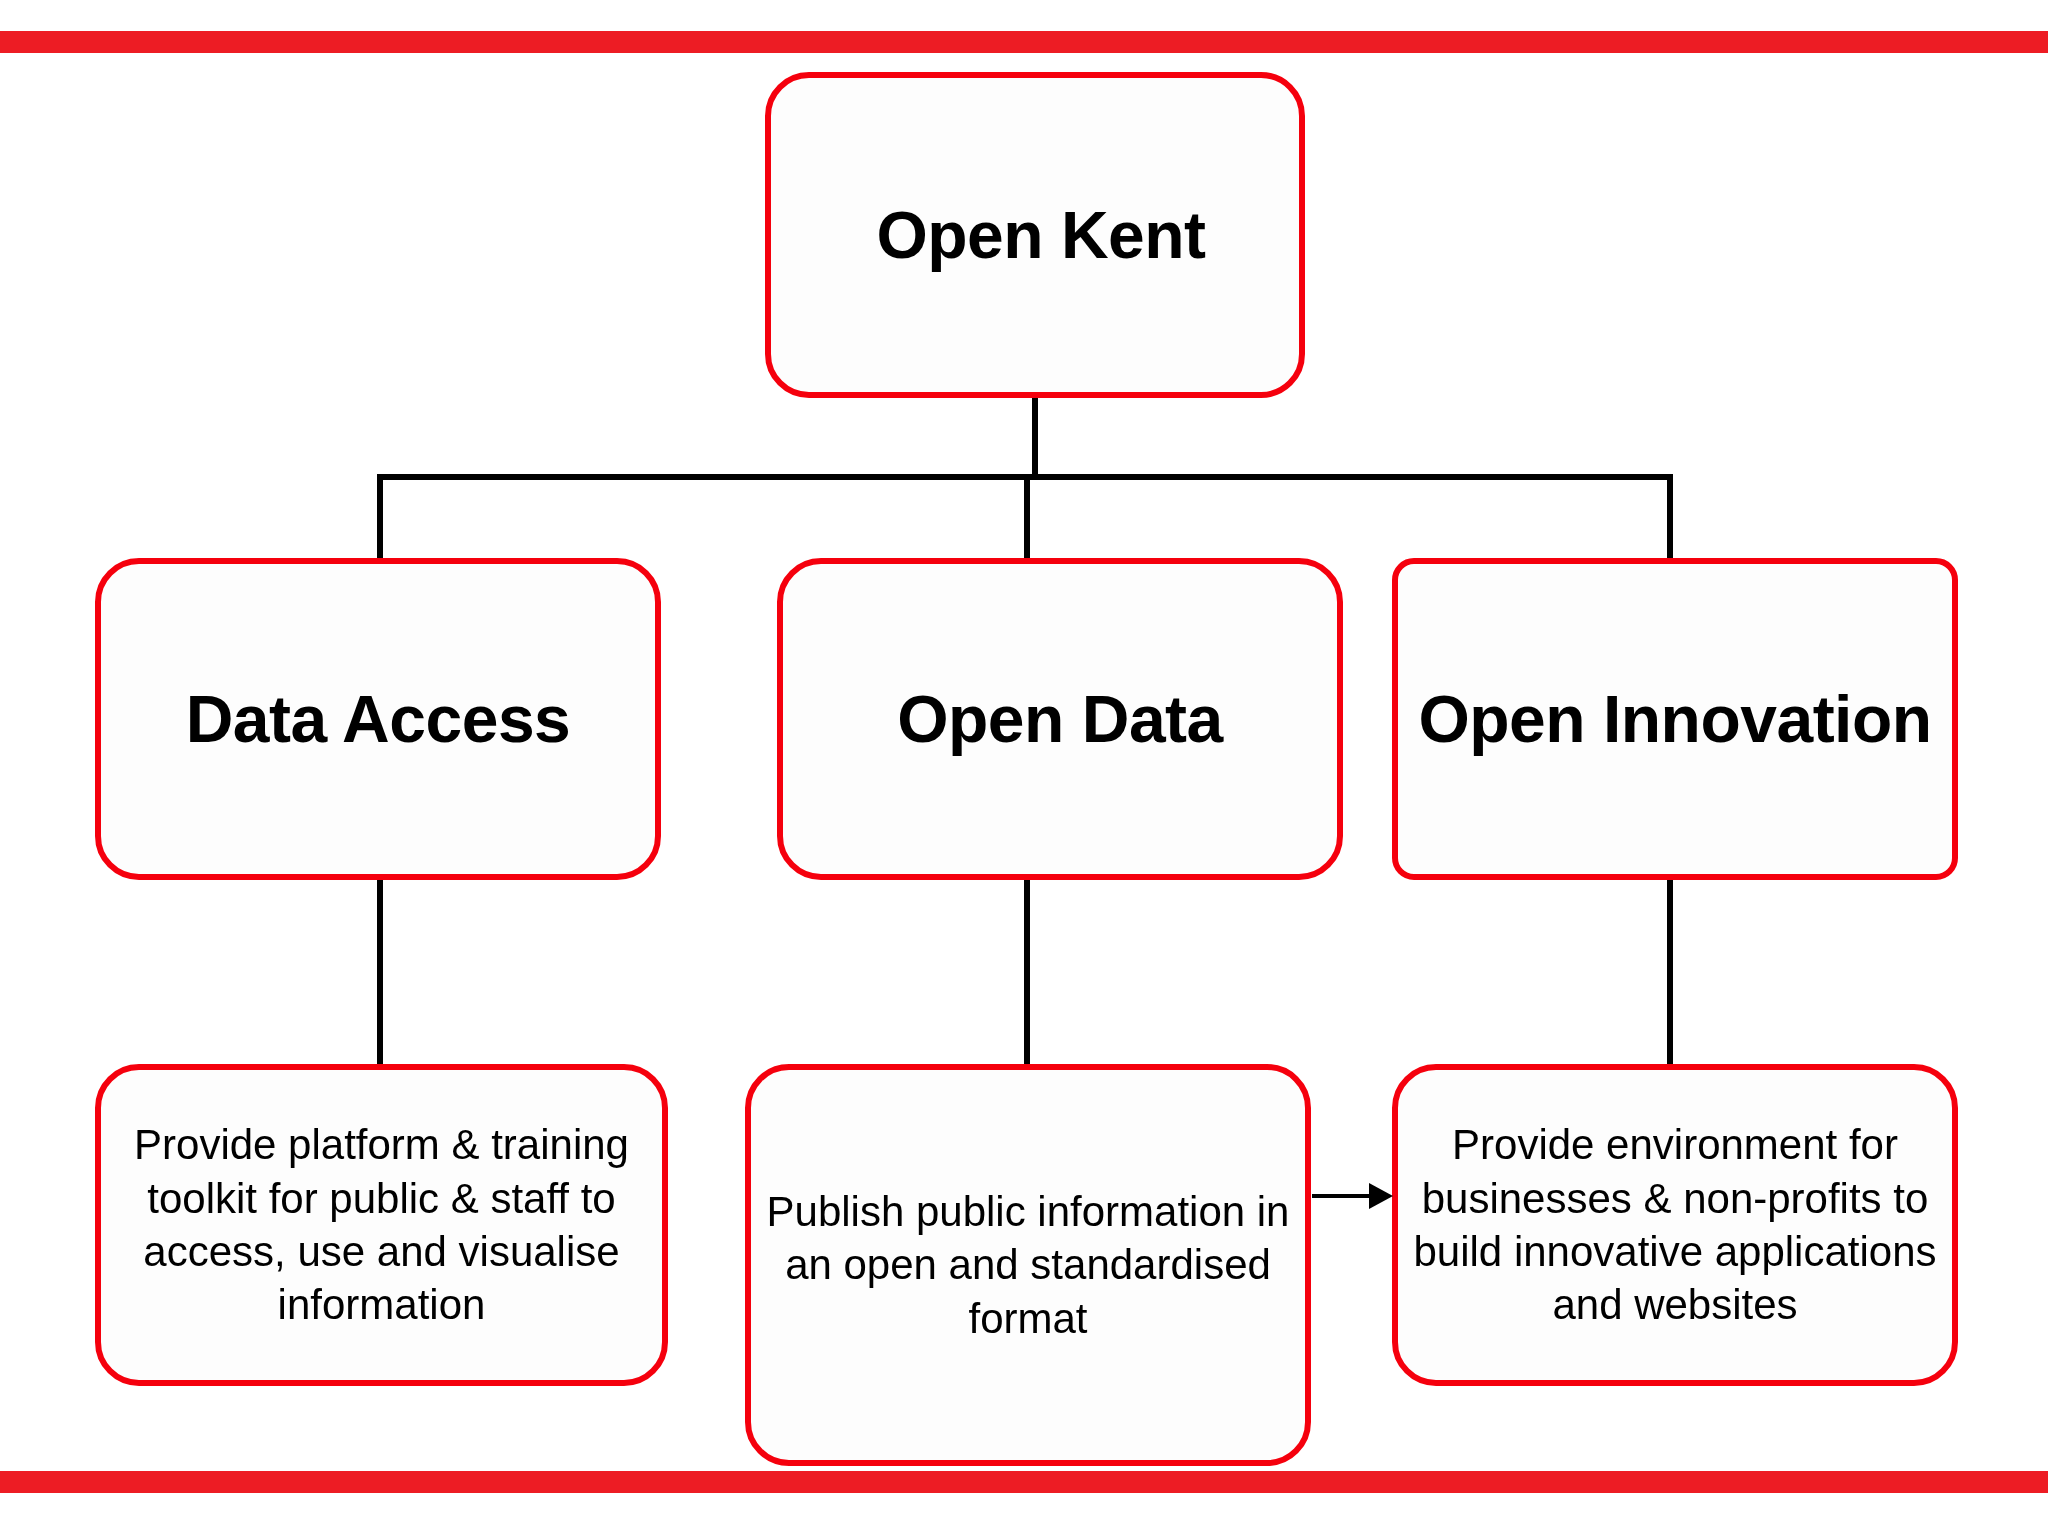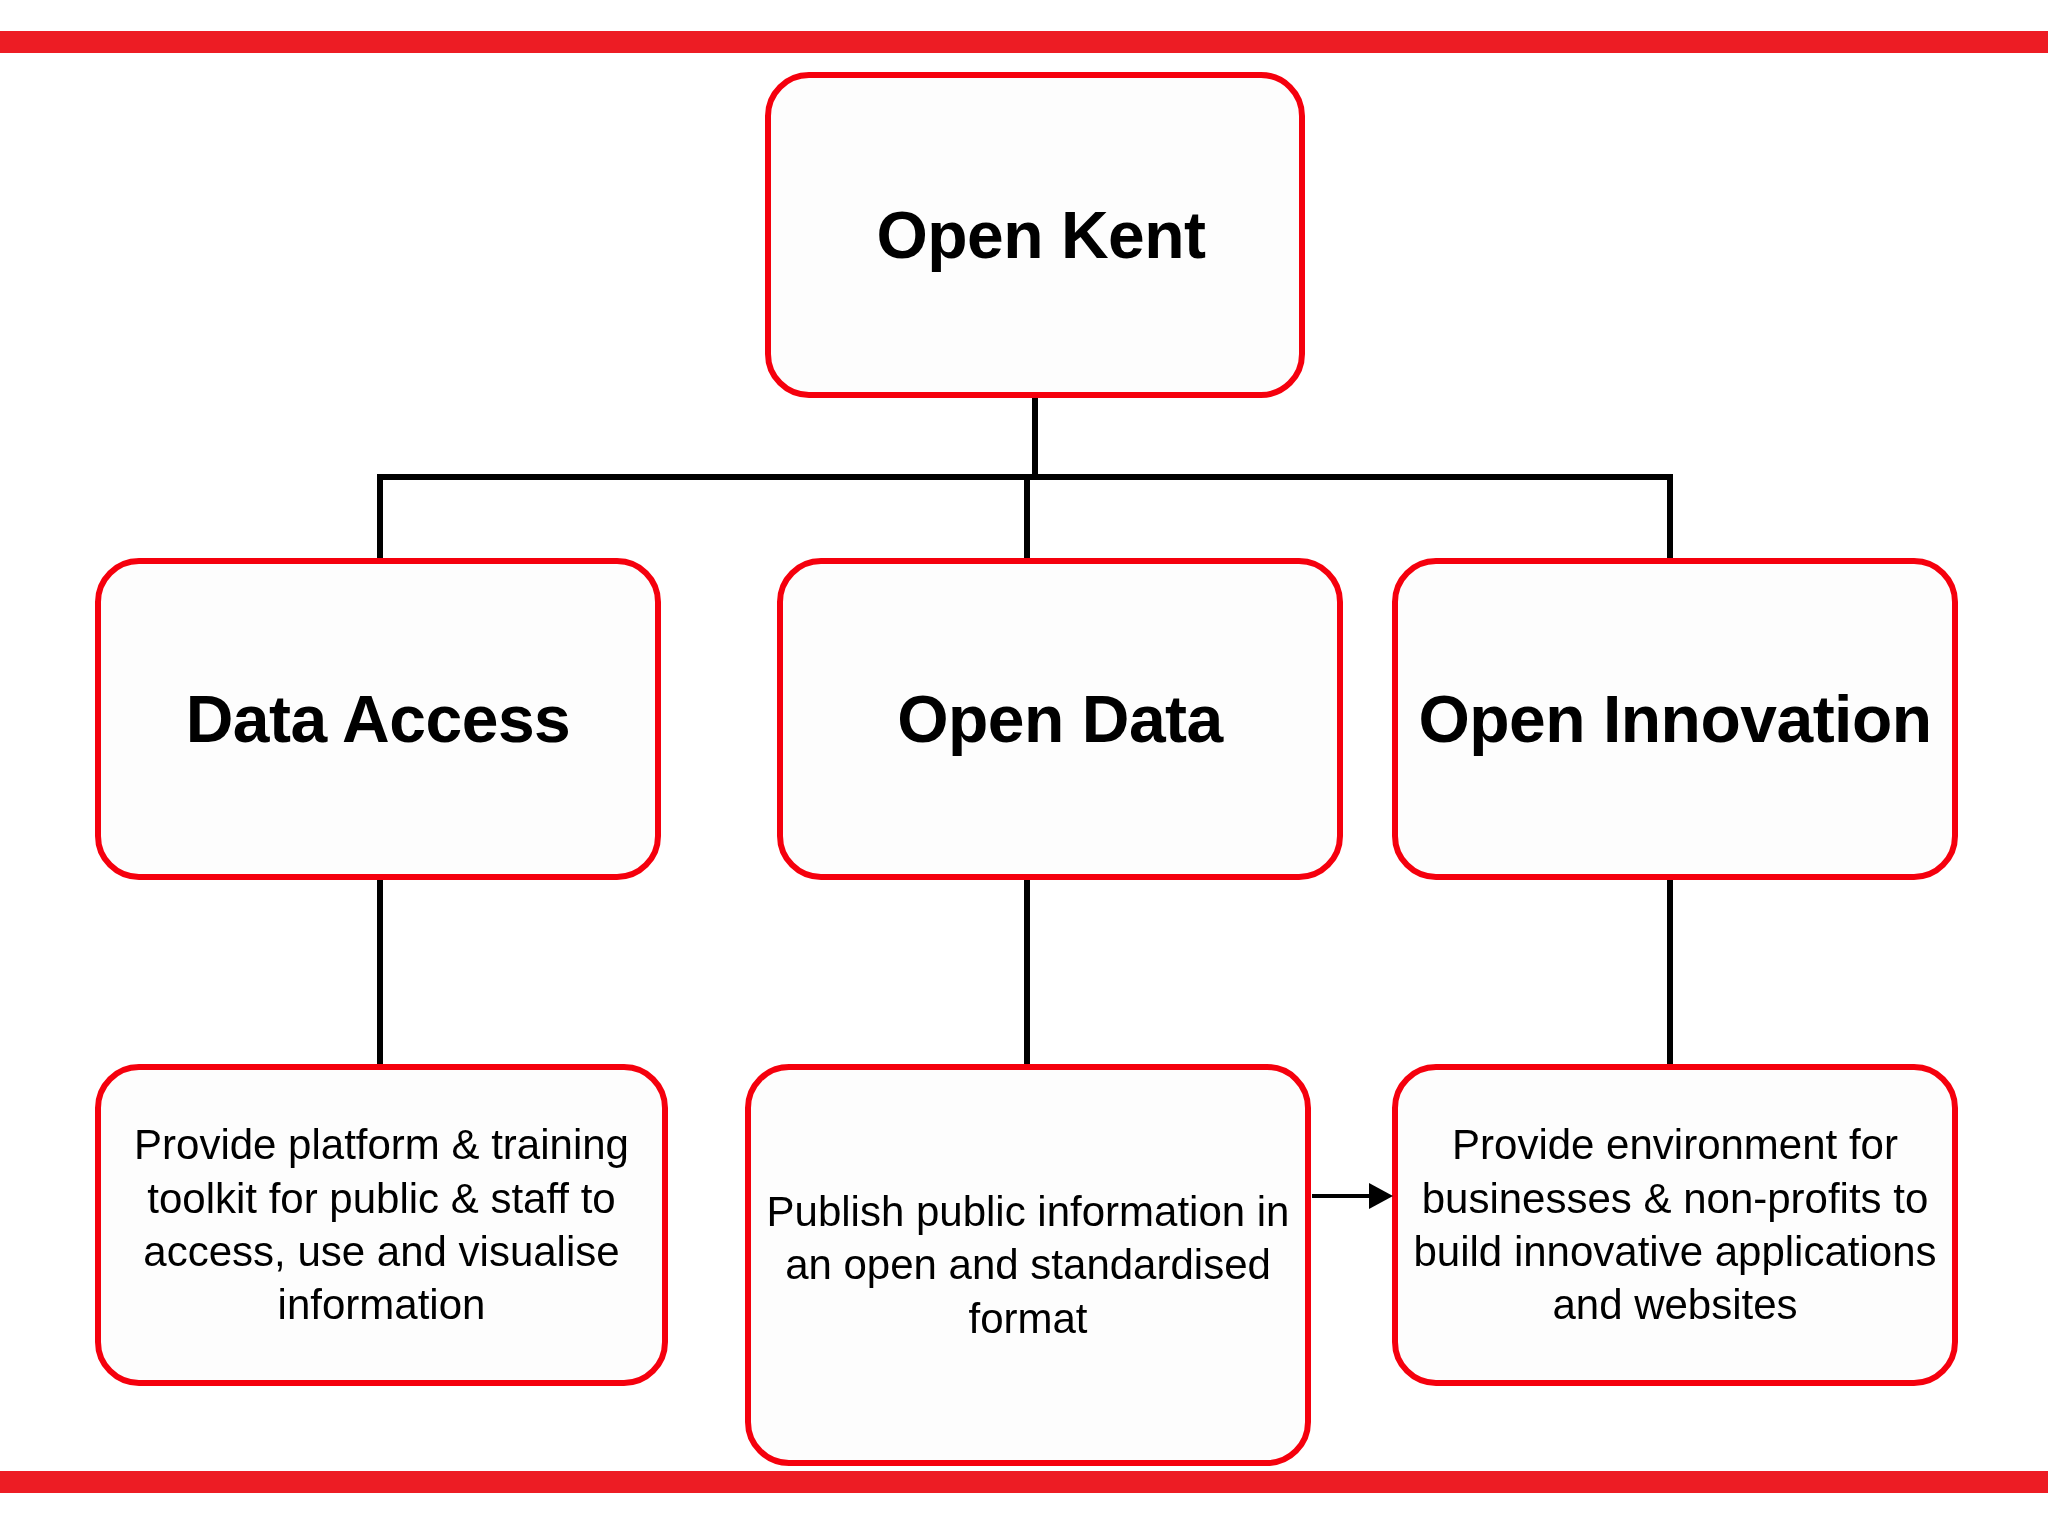--- a/index.html
+++ b/index.html
@@ -109,21 +109,21 @@
   <div class="conn v" style="left:1667px; top:474px; height:86px;"></div>
 
   <div class="node level-2" style="left:95px; top:558px; width:566px; height:322px;">
     <span class="label">Data Access</span>
   </div>
 
   <div class="node level-2" style="left:745px; top:558px; width:566px; height:322px;margin-left:32px;">
     <span class="label">Open Data</span>
   </div>
 
-  <div class="node level-2 overflow-label" style="left:1392px; top:558px; width:566px; height:322px;">
+  <div class="node level-2 overflow-label" style="left:1392px; top:558px; width:566px; height:322px;border-radius:22px;">
     <span class="label">Open Innovation</span>
   </div>
 
   <div class="conn v" style="left:377px; top:880px; height:186px;"></div>
   <div class="conn v" style="left:1024px; top:880px; height:186px;"></div>
   <div class="conn v" style="left:1667px; top:880px; height:186px;"></div>
 
   <div class="node level-3" style="left:95px; top:1064px; width:573px; height:322px;">
     <span class="label">Provide platform &amp; training toolkit for public &amp; staff to access, use and visualise information</span>
   </div>

